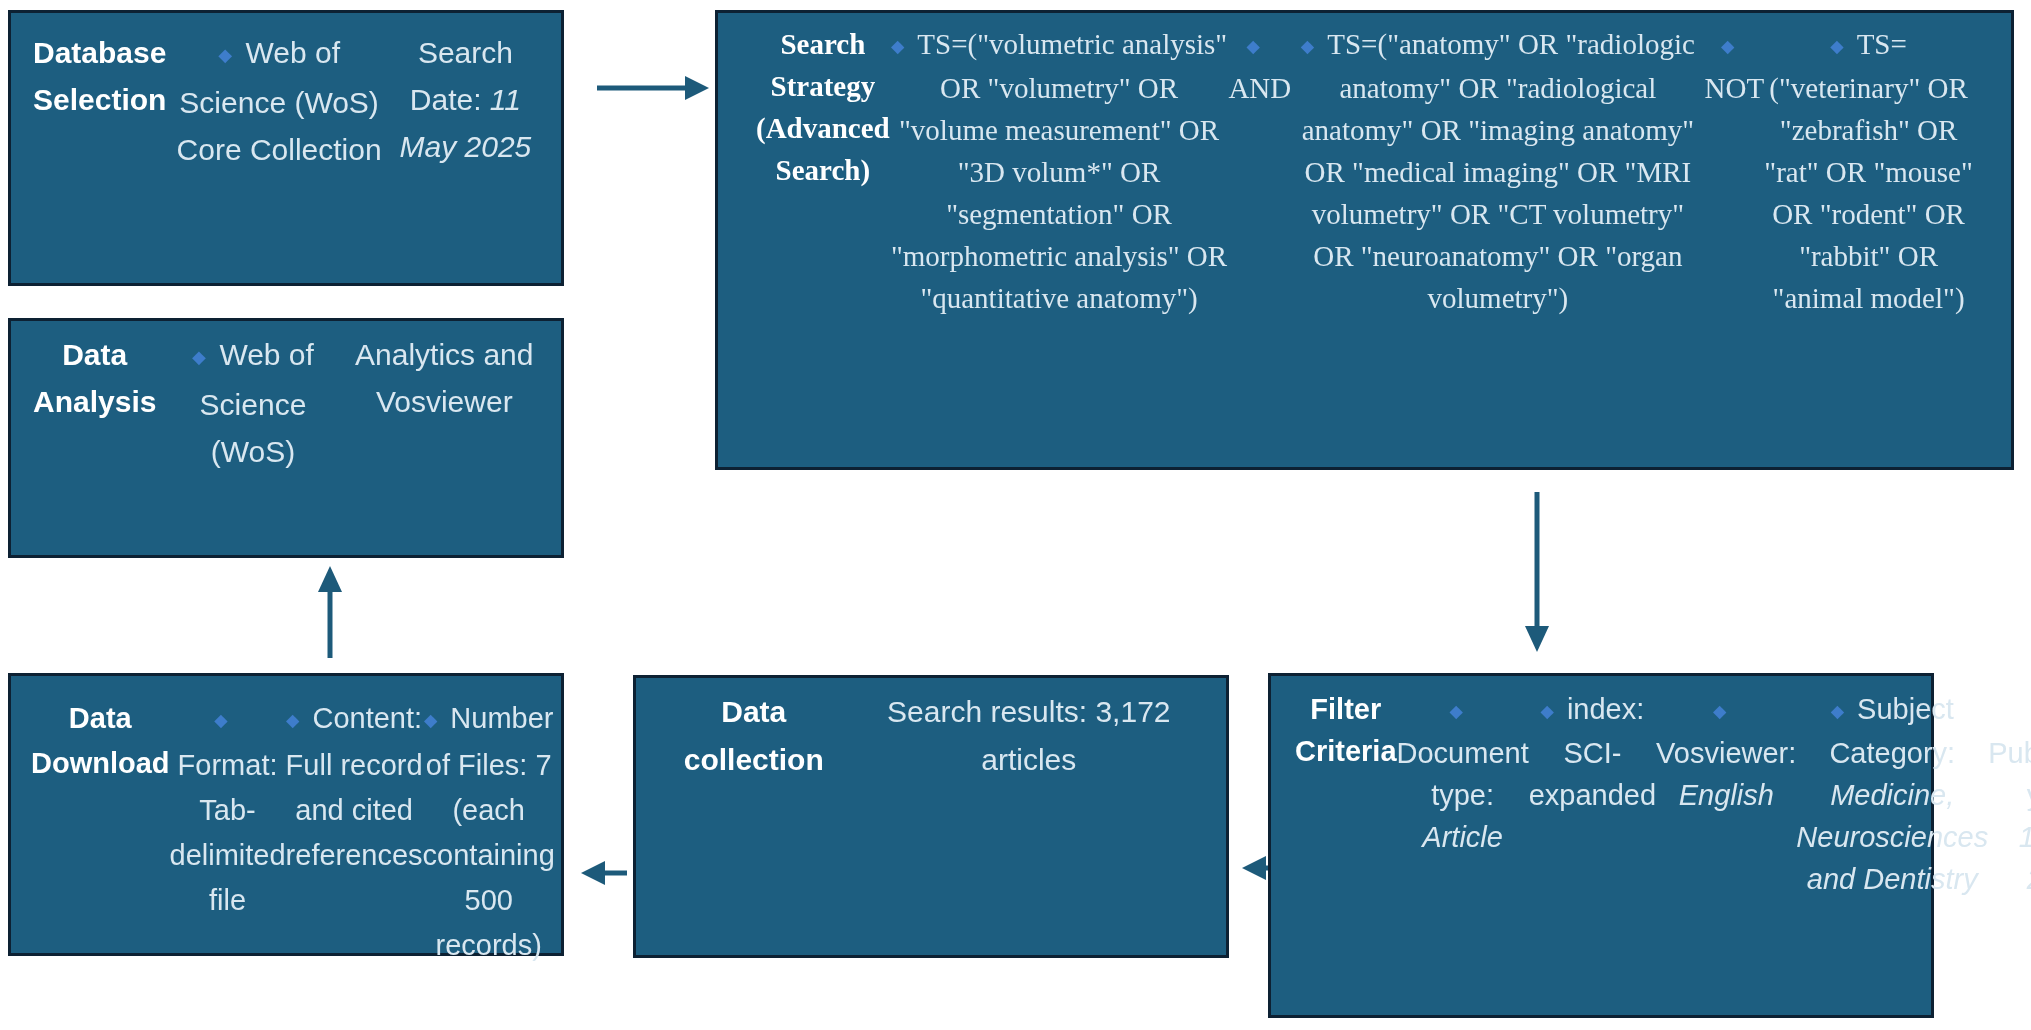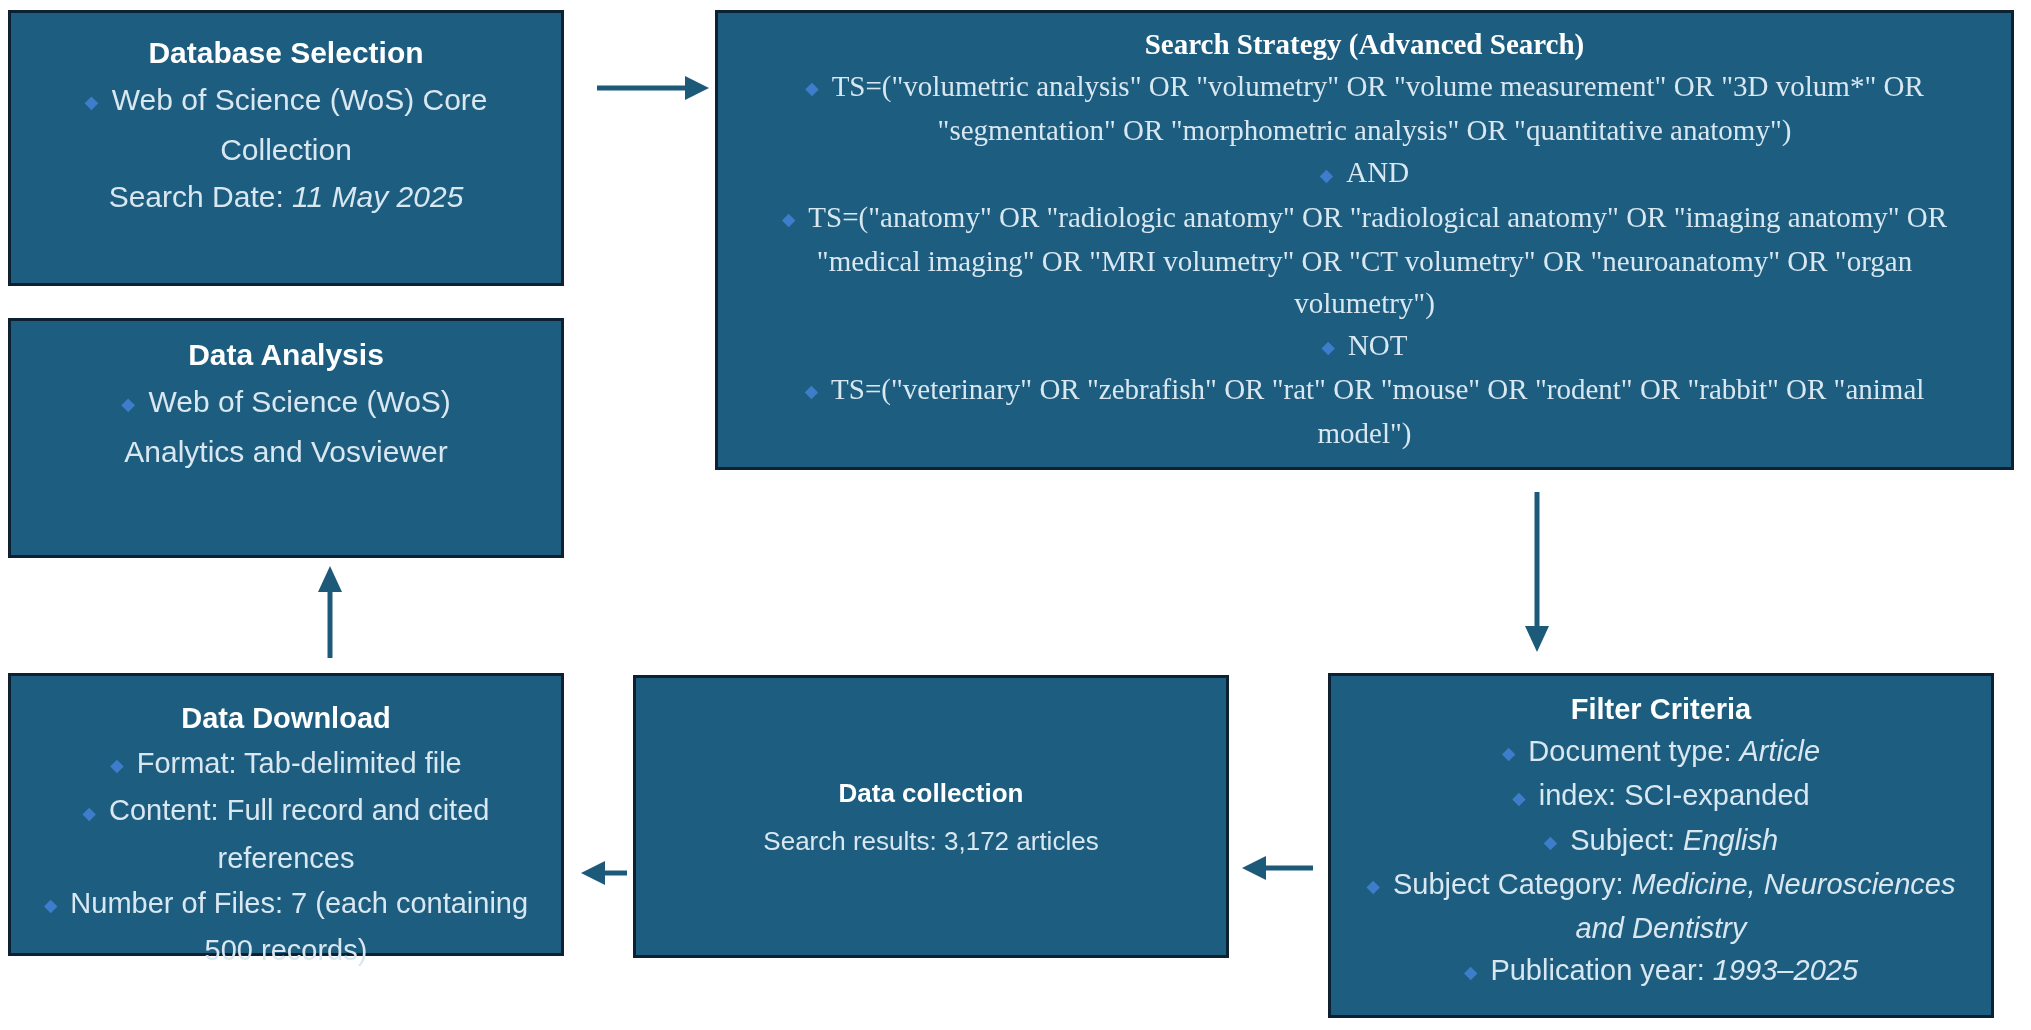--- a/index.html
+++ b/index.html
@@ -12,21 +12,21 @@
     font-family: "Liberation Sans", sans-serif;
     overflow: hidden;
   }
   .box {
     position: absolute;
     background: #1d5e80;
     border: 3px solid #0d2133;
     color: #d9e7f0;
     text-align: center;
     display: flex;
-    flex-direction: column;
+    flex-direction: row;
   }
   .box .title {
     color: #ffffff;
     font-weight: bold;
   }
   .bullet {
     color: #3e7dcb;
     font-size: 0.60em;
     vertical-align: 0.10em;
     margin-right: 0.75em;
@@ -46,25 +46,25 @@
   #box-analysis {
     left: 8px; top: 318px; width: 556px; height: 240px;
     padding: 10px 22px; font-size: 30px; line-height: 47px;
   }
   #box-download {
     left: 8px; top: 673px; width: 556px; height: 283px;
     padding: 20px 20px; font-size: 29px; line-height: 45px;
   }
   #box-collection {
     left: 633px; top: 675px; width: 596px; height: 283px;
-    padding: 22px 20px; font-size: 26px; line-height: 48px;
+    padding: 10px 20px; font-size: 30px; line-height: 48px;
     justify-content: center;
   }
   #box-filter {
-    left: 1328px; top: 673px; width: 666px; height: 345px;
+    left: 1268px; top: 673px; width: 666px; height: 345px;
     padding: 12px 24px; font-size: 29px; line-height: 42px;
   }
 
   .arrows {
     position: absolute;
     left: 0; top: 0;
     width: 2031px; height: 1030px;
     pointer-events: none;
   }
   .arrows line { stroke: #1d5a7a; stroke-width: 5; }
@@ -155,21 +155,21 @@
 
   <div class="box" id="box-filter">
     <div class="title">Filter Criteria</div>
     <div class="line">
       <span class="bullet">◆</span><span>Document type: </span><em>Article</em>
     </div>
     <div class="line">
       <span class="bullet">◆</span><span>index: </span><span>SCI-expanded</span>
     </div>
     <div class="line">
-      <span class="bullet">◆</span><span>Subject: </span><em>English</em>
+      <span class="bullet">◆</span><span>Vosviewer: </span><em>English</em>
     </div>
     <div class="line">
       <span class="bullet">◆</span><span>Subject Category: </span><em>Medicine, Neurosciences and Dentistry</em>
     </div>
     <div class="line">
       <span class="bullet">◆</span><span>Publication year: </span><em>1993–2025</em>
     </div>
   </div>
 
 </div>

